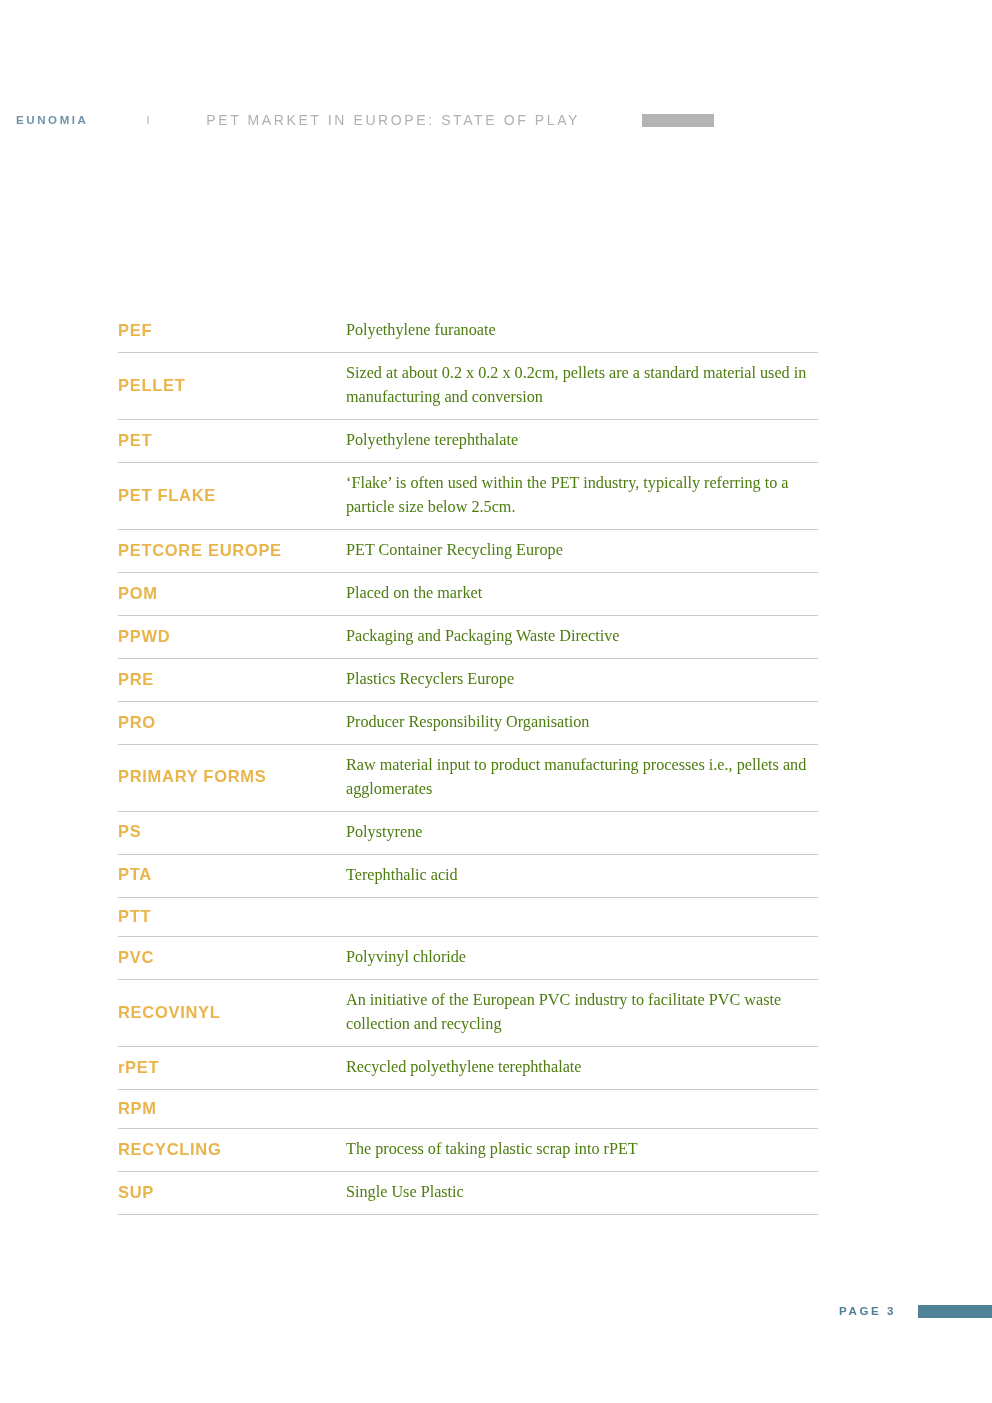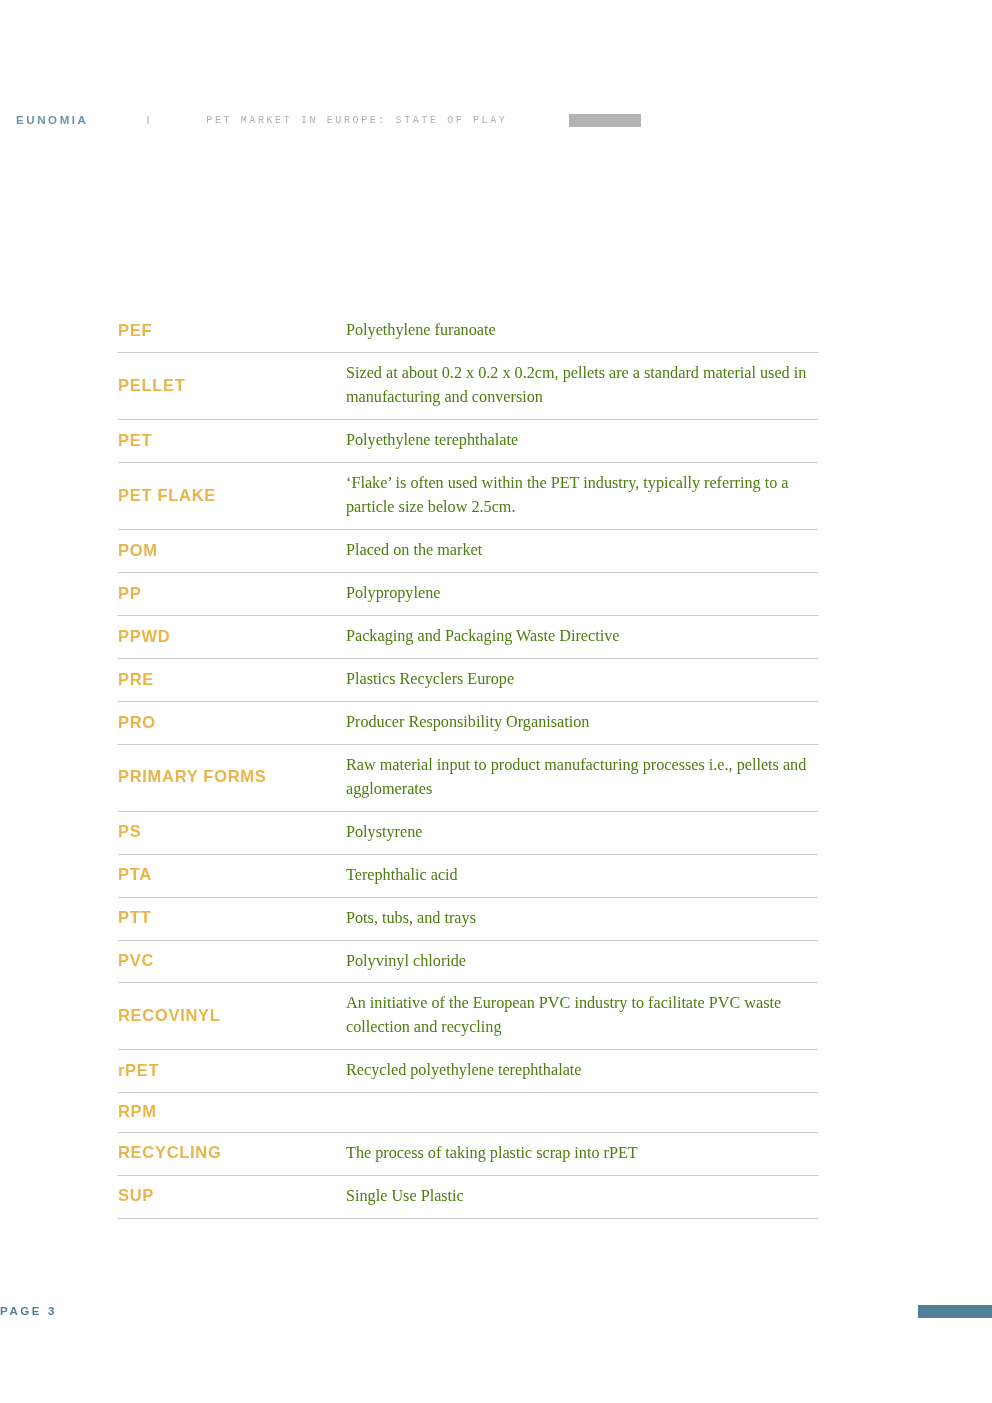--- a/index.html
+++ b/index.html
@@ -35,22 +35,22 @@
     white-space: nowrap;
   }
   .header-sep {
     font-family: "Liberation Sans", sans-serif;
     font-size: 11.5px;
     color: #b3b3b3;
     letter-spacing: 2.6px;
     margin: 0 14px 0 18px;
   }
   .header-title {
-    font-family: Liberation Mono, monospace;
-    font-size: 10px;
+    font-family: Liberation Sans, sans-serif;
+    font-size: 14px;
     letter-spacing: 2.6px;
     color: #b0b0b0;
     white-space: nowrap;
   }
   .header-bar {
     width: 72px;
     height: 13px;
     background: #b4b4b4;
     margin-left: 22px;
   }
@@ -93,21 +93,21 @@
 
   
   .page-footer {
     position: absolute;
     top: 1300px;
     left: 0;
     width: 992px;
     height: 22px;
     display: flex;
     align-items: center;
-    justify-content: space-between;
+    justify-content: flex-end;
   }
   .footer-label {
     font-family: "Liberation Sans", sans-serif;
     font-size: 11.5px;
     font-weight: bold;
     letter-spacing: 2.6px;
     color: #4f7f96;
     white-space: nowrap;
   }
   .footer-bar {
@@ -138,28 +138,28 @@
     </div>
     <div class="glossary-row">
       <div class="term">PET</div>
       <div class="definition">Polyethylene terephthalate</div>
     </div>
     <div class="glossary-row">
       <div class="term">PET FLAKE</div>
       <div class="definition">‘Flake’ is often used within the PET industry, typically referring to a particle size below 2.5cm.</div>
     </div>
     <div class="glossary-row">
+      <div class="term">PETCORE EUROPE</div>
+      <div class="definition">PET Container Recycling Europe</div>
+    </div>
+    <div class="glossary-row">
       <div class="term">POM</div>
       <div class="definition">Placed on the market</div>
     </div>
     <div class="glossary-row">
-      <div class="term">PP</div>
-      <div class="definition">Polypropylene</div>
-    </div>
-    <div class="glossary-row">
       <div class="term">PPWD</div>
       <div class="definition">Packaging and Packaging Waste Directive</div>
     </div>
     <div class="glossary-row">
       <div class="term">PRE</div>
       <div class="definition">Plastics Recyclers Europe</div>
     </div>
     <div class="glossary-row">
       <div class="term">PRO</div>
       <div class="definition">Producer Responsibility Organisation</div>
@@ -171,21 +171,20 @@
     <div class="glossary-row">
       <div class="term">PS</div>
       <div class="definition">Polystyrene</div>
     </div>
     <div class="glossary-row">
       <div class="term">PTA</div>
       <div class="definition">Terephthalic acid</div>
     </div>
     <div class="glossary-row">
       <div class="term">PTT</div>
-      <div class="definition">Pots, tubs, and trays</div>
     </div>
     <div class="glossary-row">
       <div class="term">PVC</div>
       <div class="definition">Polyvinyl chloride</div>
     </div>
     <div class="glossary-row">
       <div class="term">RECOVINYL</div>
       <div class="definition">An initiative of the European PVC industry to facilitate PVC waste collection and recycling</div>
     </div>
     <div class="glossary-row">

